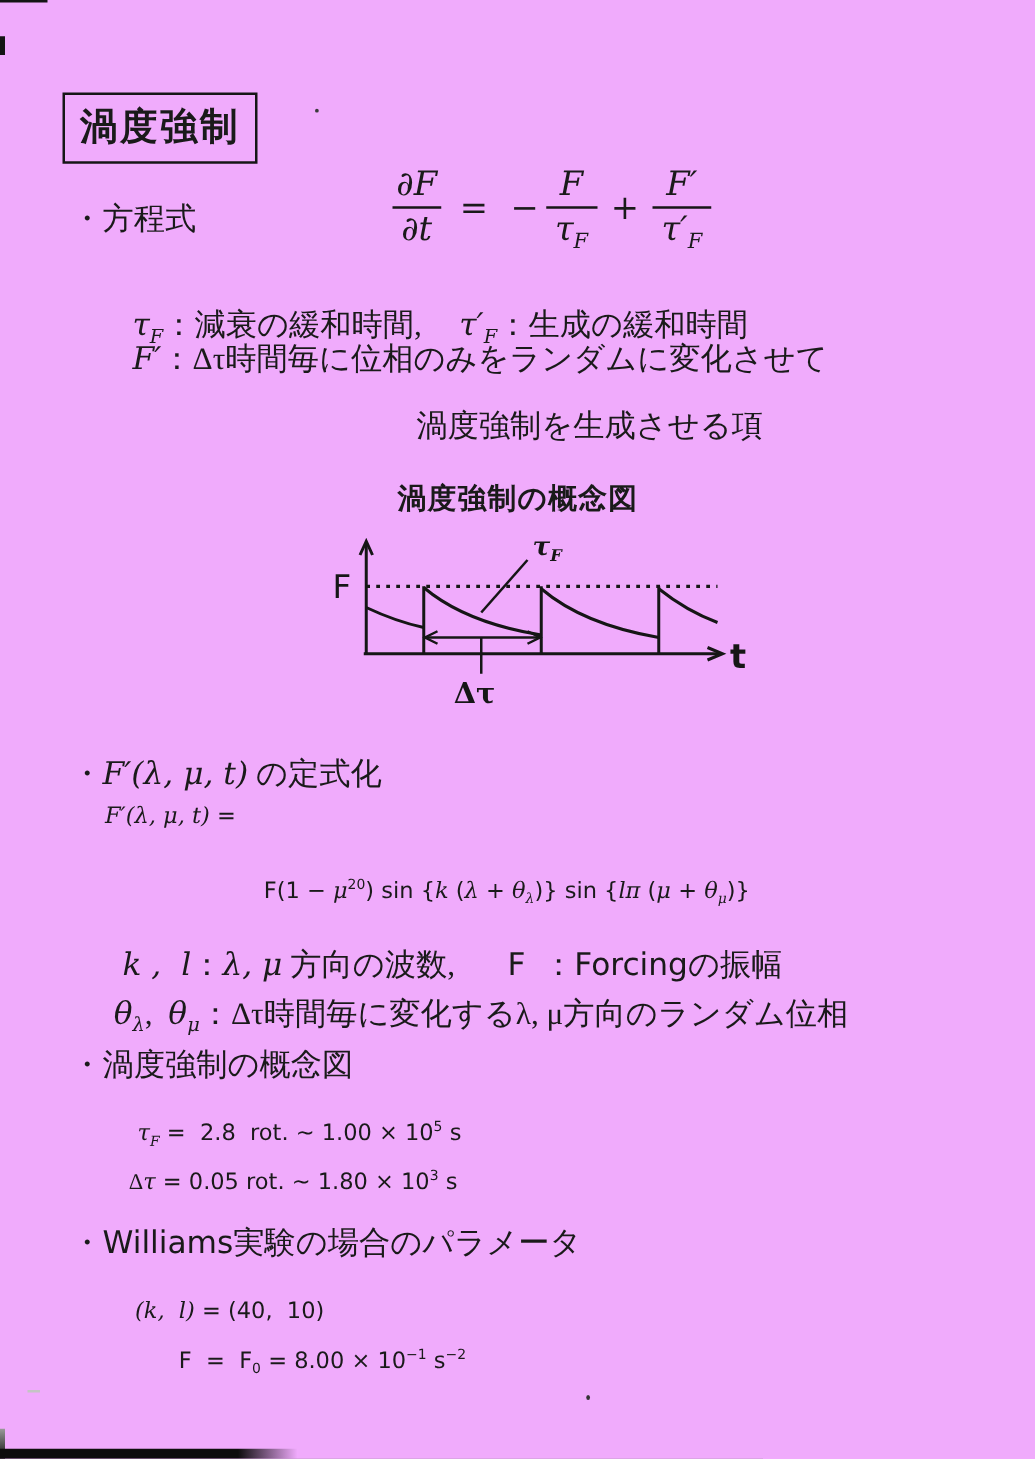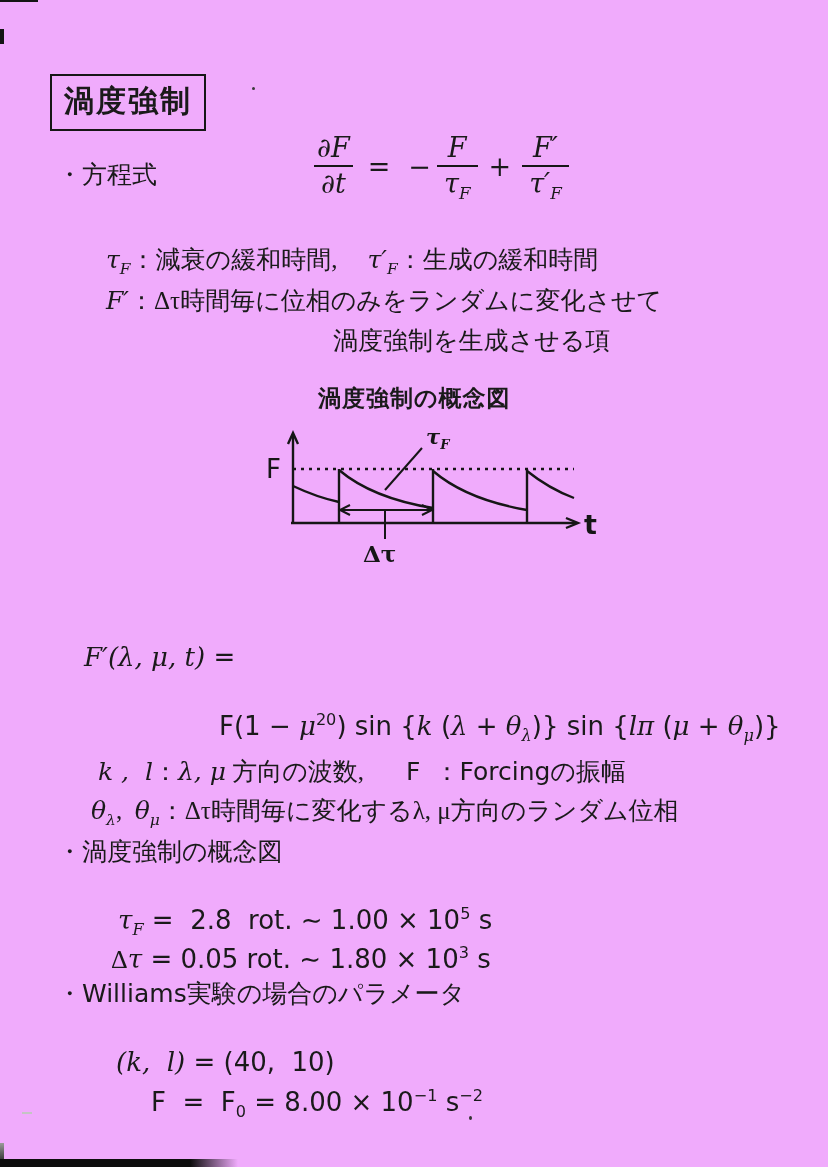--- a/index.html
+++ b/index.html
@@ -21,21 +21,21 @@
 
   
   #title-box{
     left:50px; top:74px; border:2.5px solid #161616;
     padding:5px 12px 7px 12px;
     font-family:"DejaVu Sans","Liberation Sans",sans-serif;
     font-weight:600; font-size:30px; letter-spacing:2px;
   }
 
   .bodyline{font-size:25px;}
-  .mathline{font-size:26px;}
+  .mathline{font-size:18px;}
 
   
   #main-eq{left:308px; top:134px; display:flex; align-items:center;
     font-size:27px; font-family:"DejaVu Serif",serif; font-style:italic;}
   .frac{display:inline-flex; flex-direction:column; align-items:center; margin:0 2px;}
   .frac .num{padding:0 7px 3px 7px; line-height:1.05;}
   .frac .den{border-top:2px solid #161616; padding:3px 7px 0 7px; line-height:1.05;}
   .op{font-style:normal; margin:0 9px; font-family:"DejaVu Serif",serif;}
 
   
@@ -75,21 +75,21 @@
     <span class="frac">
       <span class="num">F′</span>
       <span class="den"><span>τ′</span><sub>F</sub></span>
     </span>
   </div>
 
   <div class="abs bodyline" style="left:106px; top:243px;">
     <span class="it"><span>τ</span><sub>F</sub></span><span class="jp">：減衰の緩和時間,</span><span class="it" style="margin-left:30px;"><span>τ′</span><sub>F</sub></span><span class="jp">：生成の緩和時間</span>
   </div>
 
-  <div class="abs bodyline" style="left:106px; top:284px;">
+  <div class="abs bodyline" style="left:106px; top:270px;">
     <span class="it">F′</span><span class="jp">：Δτ時間毎に位相のみをランダムに変化させて</span>
   </div>
 
   <div id="diagram-title" class="abs">渦度強制の概念図</div>
 
   <div class="abs bodyline jp" style="left:333px; top:324px;">渦度強制を生成させる項</div>
 
   <svg id="concept-svg" class="abs" width="400" height="150" viewBox="0 0 400 150">
 
     <line x1="43" y1="103" x2="43" y2="15" stroke="#161616" stroke-width="2.4"></line>
@@ -113,20 +113,23 @@
     <line x1="91" y1="90" x2="181" y2="90" stroke="#161616" stroke-width="2"></line>
     <polyline points="100,85 90,90 100,95" fill="none" stroke="#161616" stroke-width="2"></polyline>
     <polyline points="172,85 182,90 172,95" fill="none" stroke="#161616" stroke-width="2"></polyline>
     <line x1="135" y1="90" x2="135" y2="119" stroke="#161616" stroke-width="2"></line>
     <text x="113" y="142" font-size="23" font-weight="bold" font-family="DejaVu Serif, serif" fill="#161616">Δτ</text>
 
     <text x="16" y="58" font-size="26" font-family="DejaVu Sans, sans-serif" fill="#161616">F</text>
     <text x="334" y="114" font-size="27" font-weight="bold" font-family="DejaVu Sans, sans-serif" fill="#161616">t</text>
   </svg>
 
+  <div class="abs bodyline" style="left:57px; top:602px;">
+    <span class="jp">・</span><span class="it">F′(λ, μ, t)</span><span class="jp"> の定式化</span>
+  </div>
 
   <div class="abs mathline" style="left:84px; top:642px;">
     <span class="it">F′(λ, μ, t)</span><span class="rm"> =</span>
   </div>
 
   <div class="abs mathline pre" style="left:193px; top:681px;">
     <span class="sf">F</span><span class="rm">(1 − </span><span class="it">μ</span><sup class="sf">20</sup><span class="rm">) </span><span class="sf">sin</span><span class="rm"> {</span><span class="it">k</span><span class="rm"> (</span><span class="it">λ</span><span class="rm"> + </span><span class="it">θ</span><sub class="it">λ</sub><span class="rm">)} </span><span class="sf">sin</span><span class="rm"> {</span><span class="it">lπ</span><span class="rm"> (</span><span class="it">μ</span><span class="rm"> + </span><span class="it">θ</span><sub class="it">μ</sub><span class="rm">)}</span>
   </div>
 
   <div class="abs bodyline pre" style="left:66px; top:766px;">

